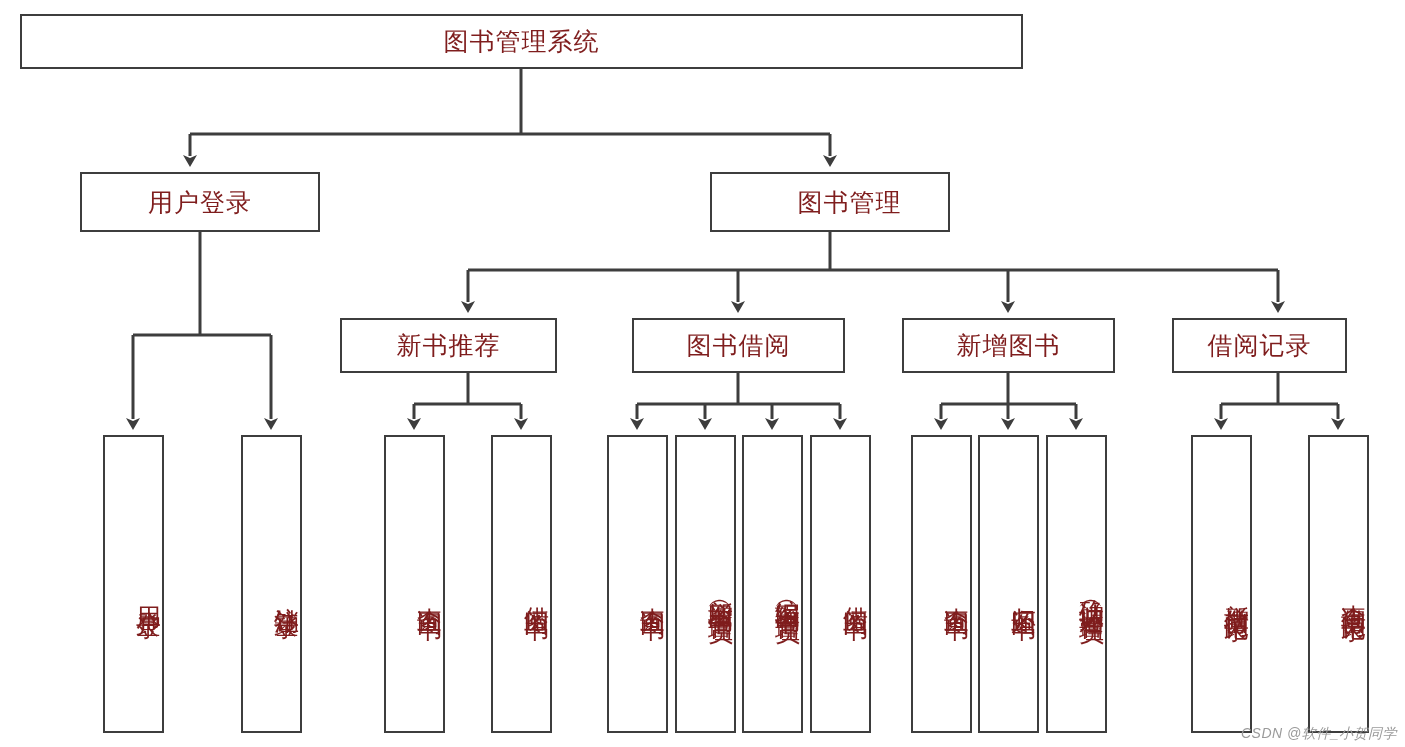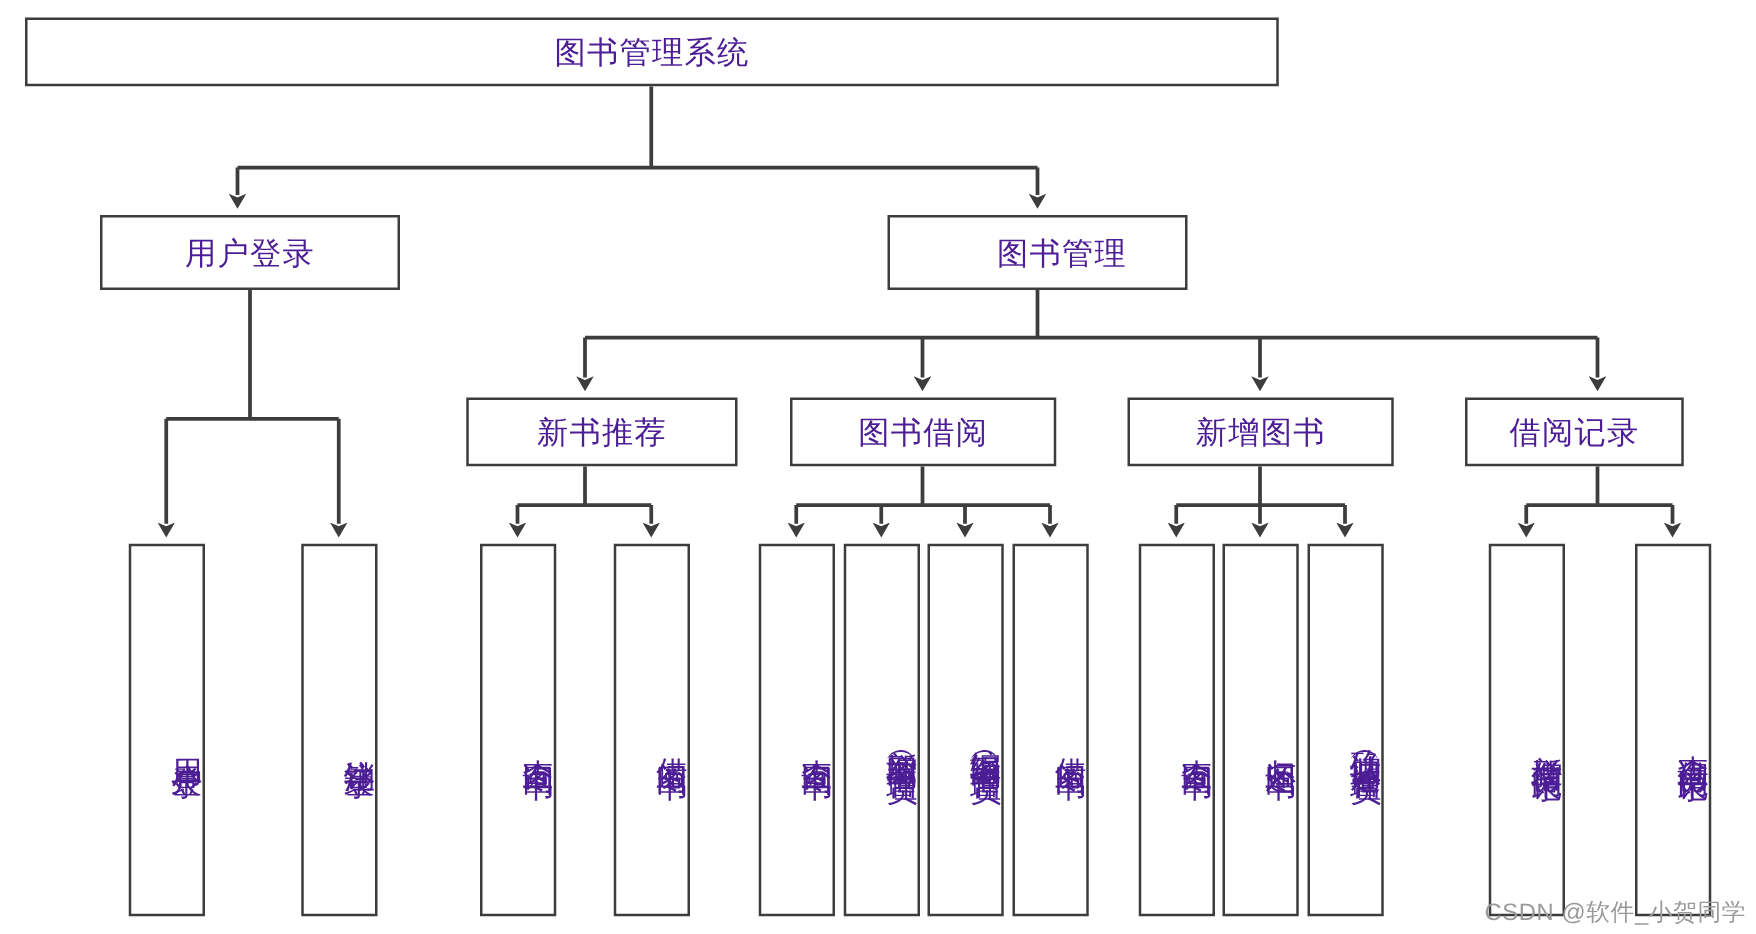--- a/index.html
+++ b/index.html
@@ -26,21 +26,21 @@
     pointer-events: none;
   }
   .node {
     position: absolute;
     box-sizing: border-box;
     border: 2.5px solid #3d3d3d;
     background: #ffffff;
     display: flex;
     align-items: center;
     justify-content: center;
-    color: #4c1d95;
+    color: #7f1d1d;
   }
   .node.horiz {
     font-size: 25px;
     letter-spacing: 1px;
   }
   .node.vert {
     writing-mode: vertical-rl;
     text-orientation: upright;
     font-size: 25px;
     letter-spacing: 3px;
@@ -53,24 +53,25 @@
     text-orientation: upright;
     line-height: 1.05;
   }
   .root-label {
     font-size: 26px;
   }
   .watermark {
     position: absolute;
     right: 8px;
     bottom: 4px;
-    font-size: 19px;
+    font-size: 14px;
     color: #9a9a9a;
     white-space: nowrap;
     letter-spacing: 0.5px;
+    font-style: italic;
   }
 </style>
 </head>
 <body>
 
 <div id="canvas">
 
   <svg id="edges" viewBox="0 0 1405 747" width="1405" height="747">
     <defs>
       <marker id="arrow" markerWidth="12" markerHeight="14" refX="1" refY="7" orient="auto" markerUnits="userSpaceOnUse">
@@ -126,21 +127,21 @@
     <span>图书管理系统</span>
   </div>
 
   <div class="node horiz" style="left:80px; top:172px; width:240px; height:60px;">
     <span>用户登录</span>
   </div>
   <div class="node horiz" style="left:710px; top:172px; width:240px; height:60px;padding-left:39px;">
     <span>图书管理</span>
   </div>
 
-  <div class="node horiz" style="left:373px; top:318px; width:217px; height:55px;">
+  <div class="node horiz" style="left:340px; top:318px; width:217px; height:55px;">
     <span>新书推荐</span>
   </div>
   <div class="node horiz" style="left:632px; top:318px; width:213px; height:55px;">
     <span>图书借阅</span>
   </div>
   <div class="node horiz" style="left:902px; top:318px; width:213px; height:55px;">
     <span>新增图书</span>
   </div>
   <div class="node horiz" style="left:1172px; top:318px; width:175px; height:55px;">
     <span>借阅记录</span>

